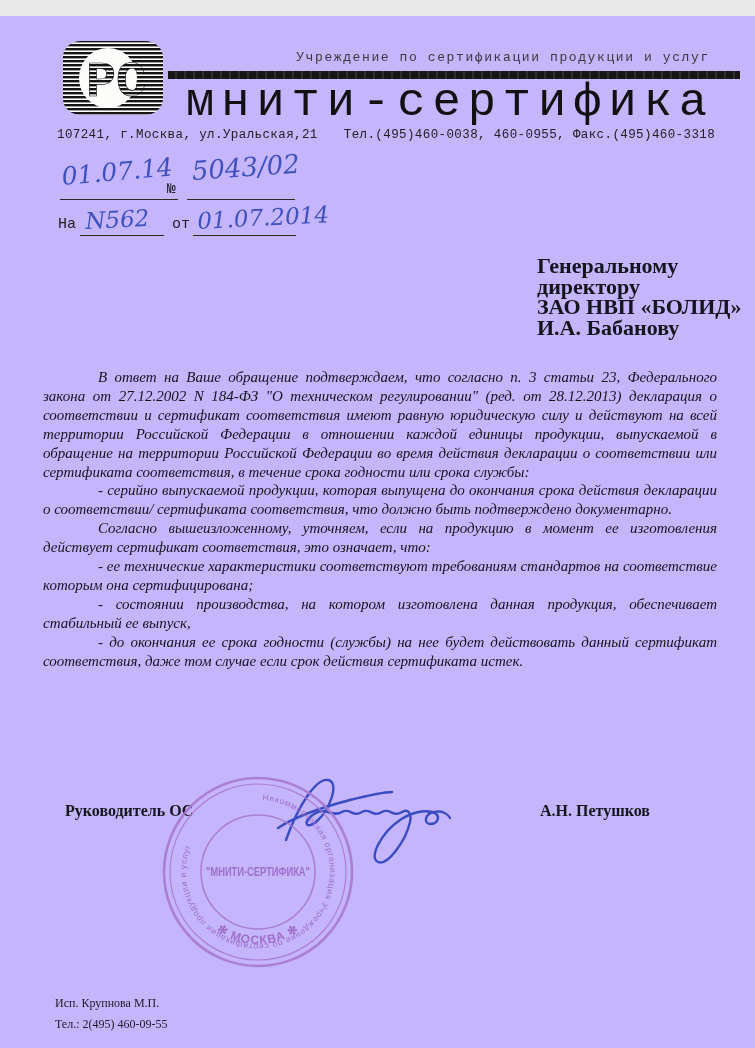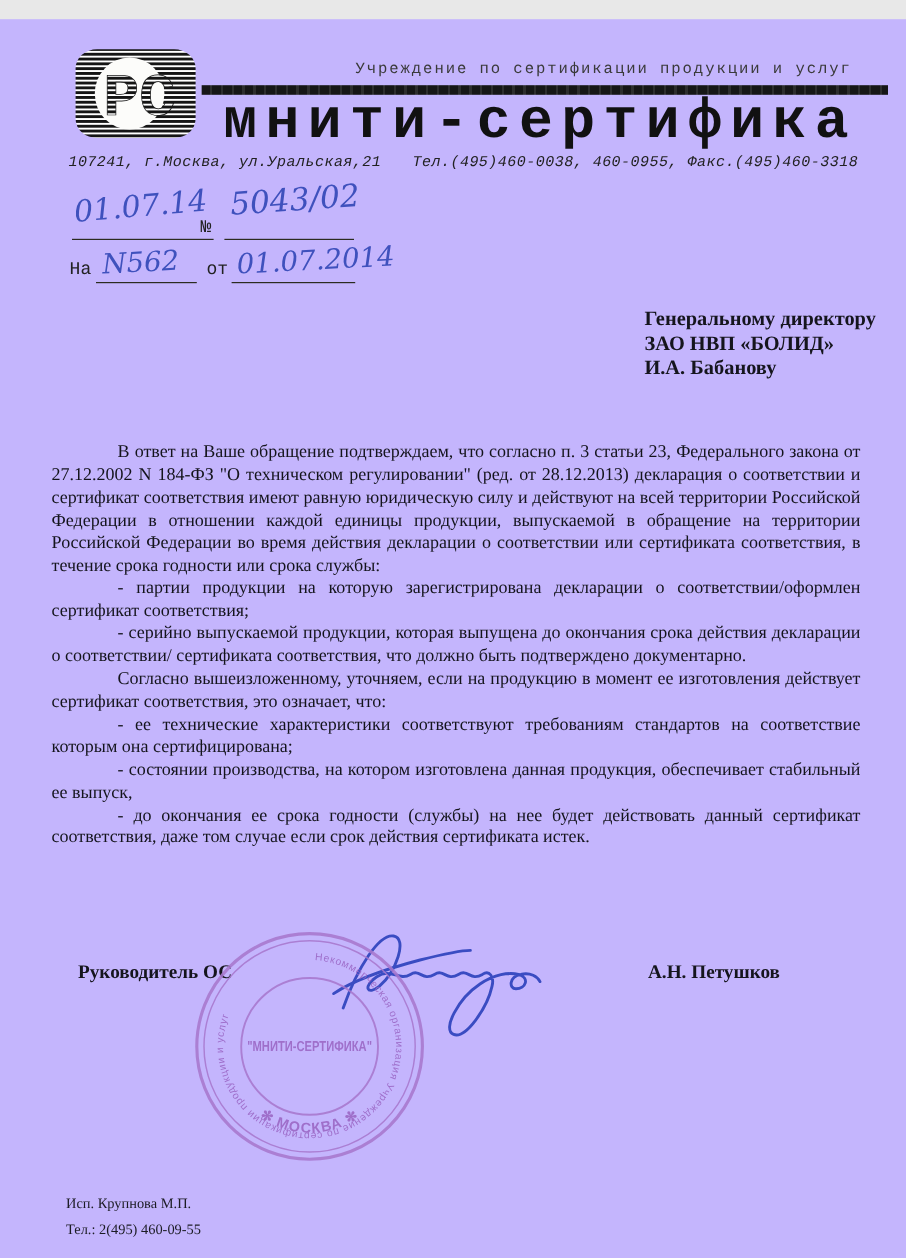--- a/index.html
+++ b/index.html
@@ -21,29 +21,28 @@
     font-size:13px;letter-spacing:1.6px;
     color:#3a3a3a;text-align:center;white-space:nowrap;
   }
   .header-rule{
     position:absolute;left:168px;top:55px;width:572px;height:8px;
     background:repeating-linear-gradient(90deg,#161616 0 7px,#2e2e2e 7px 9px);
   }
   .org-title{
     position:absolute;left:186px;top:60px;
     font-family:"Liberation Mono", monospace;
-    font-size:47px;font-weight:700;letter-spacing:7px;
+    font-size:47px;font-weight:400;letter-spacing:7px;
     color:#111;white-space:nowrap;
   }
   .address-line{
     position:absolute;left:57px;top:112px;width:680px;
     font-family:"Liberation Mono", monospace;
     font-size:12.5px;letter-spacing:0.4px;color:#222;
     white-space:nowrap;
-    font-style:italic;
   }
   .address-line .tel{margin-left:26px;}
   
   .hand{
     font-family:"DejaVu Serif", serif;
     font-style:italic;
     color:#3f51bd;
     white-space:nowrap;
     transform-origin:left bottom;
   }
@@ -60,30 +59,30 @@
   .uline-2{left:187px;top:183px;width:108px;}
   .na-label{left:58px;top:200px;}
   .hand-in-num{position:absolute;left:86px;top:192px;font-size:23px;transform:rotate(-3deg);}
   .uline-3{left:80px;top:219px;width:84px;}
   .ot-label{left:172px;top:200px;}
   .hand-in-date{position:absolute;left:198px;top:192px;font-size:23px;transform:rotate(-3deg);}
   .uline-4{left:193px;top:219px;width:103px;}
   
   .recipient{
     position:absolute;left:537px;top:240px;
-    font-weight:bold;font-size:17px;line-height:20.5px;
+    font-weight:bold;font-size:22px;line-height:20.5px;
     color:#15151d;
   }
   
   .body-text{
     position:absolute;left:43px;top:352px;width:674px;
     font-size:15px;line-height:18.9px;text-align:justify;
     color:#14141c;
   }
-  .body-text p{margin:0;text-indent:55px;}
+  .body-text p{margin:0;text-indent:55px;font-style:italic;}
   
   .sig-title{position:absolute;left:65px;top:786px;font-weight:bold;font-size:16px;color:#15151d;}
   .sig-name{position:absolute;left:540px;top:786px;font-weight:bold;font-size:16px;color:#15151d;text-align:center;}
   .signature-svg{position:absolute;left:272px;top:750px;width:190px;height:118px;}
   
   .stamp-svg{position:absolute;left:159px;top:757px;width:198px;height:198px;opacity:0.88;}
   
   .footer{
     position:absolute;left:55px;top:977px;
     font-size:12px;line-height:21px;color:#1c1c24;
@@ -127,21 +126,20 @@
   <div class="uline uline-4"></div>
 
   <div class="recipient">
     <div>Генеральному директору</div>
     <div>ЗАО НВП «БОЛИД»</div>
     <div>И.А. Бабанову</div>
   </div>
 
   <div class="body-text">
     <p>В ответ на Ваше обращение подтверждаем, что согласно п. 3 статьи 23, Федерального закона от 27.12.2002 N 184-ФЗ "О техническом регулировании" (ред. от 28.12.2013) декларация о соответствии и сертификат соответствия имеют равную юридическую силу и действуют на всей территории Российской Федерации в отношении каждой единицы продукции, выпускаемой в обращение на территории Российской Федерации во время действия декларации о соответствии или сертификата соответствия, в течение срока годности или срока службы:</p>
-    <p>- партии продукции на которую зарегистрирована декларации о соответствии/оформлен сертификат соответствия;</p>
     <p>- серийно выпускаемой продукции, которая выпущена до окончания срока действия декларации о соответствии/ сертификата соответствия, что должно быть подтверждено документарно.</p>
     <p>Согласно вышеизложенному, уточняем, если на продукцию в момент ее изготовления действует сертификат соответствия, это означает, что:</p>
     <p>- ее технические характеристики соответствуют требованиям стандартов на соответствие которым она сертифицирована;</p>
     <p>- состоянии производства, на котором изготовлена данная продукция, обеспечивает стабильный ее выпуск,</p>
     <p>- до окончания ее срока годности (службы) на нее будет действовать данный сертификат соответствия, даже том случае если срок действия сертификата истек.</p>
   </div>
 
   <div class="sig-title">Руководитель ОС</div>
   <div class="sig-name">А.Н. Петушков</div>
 

